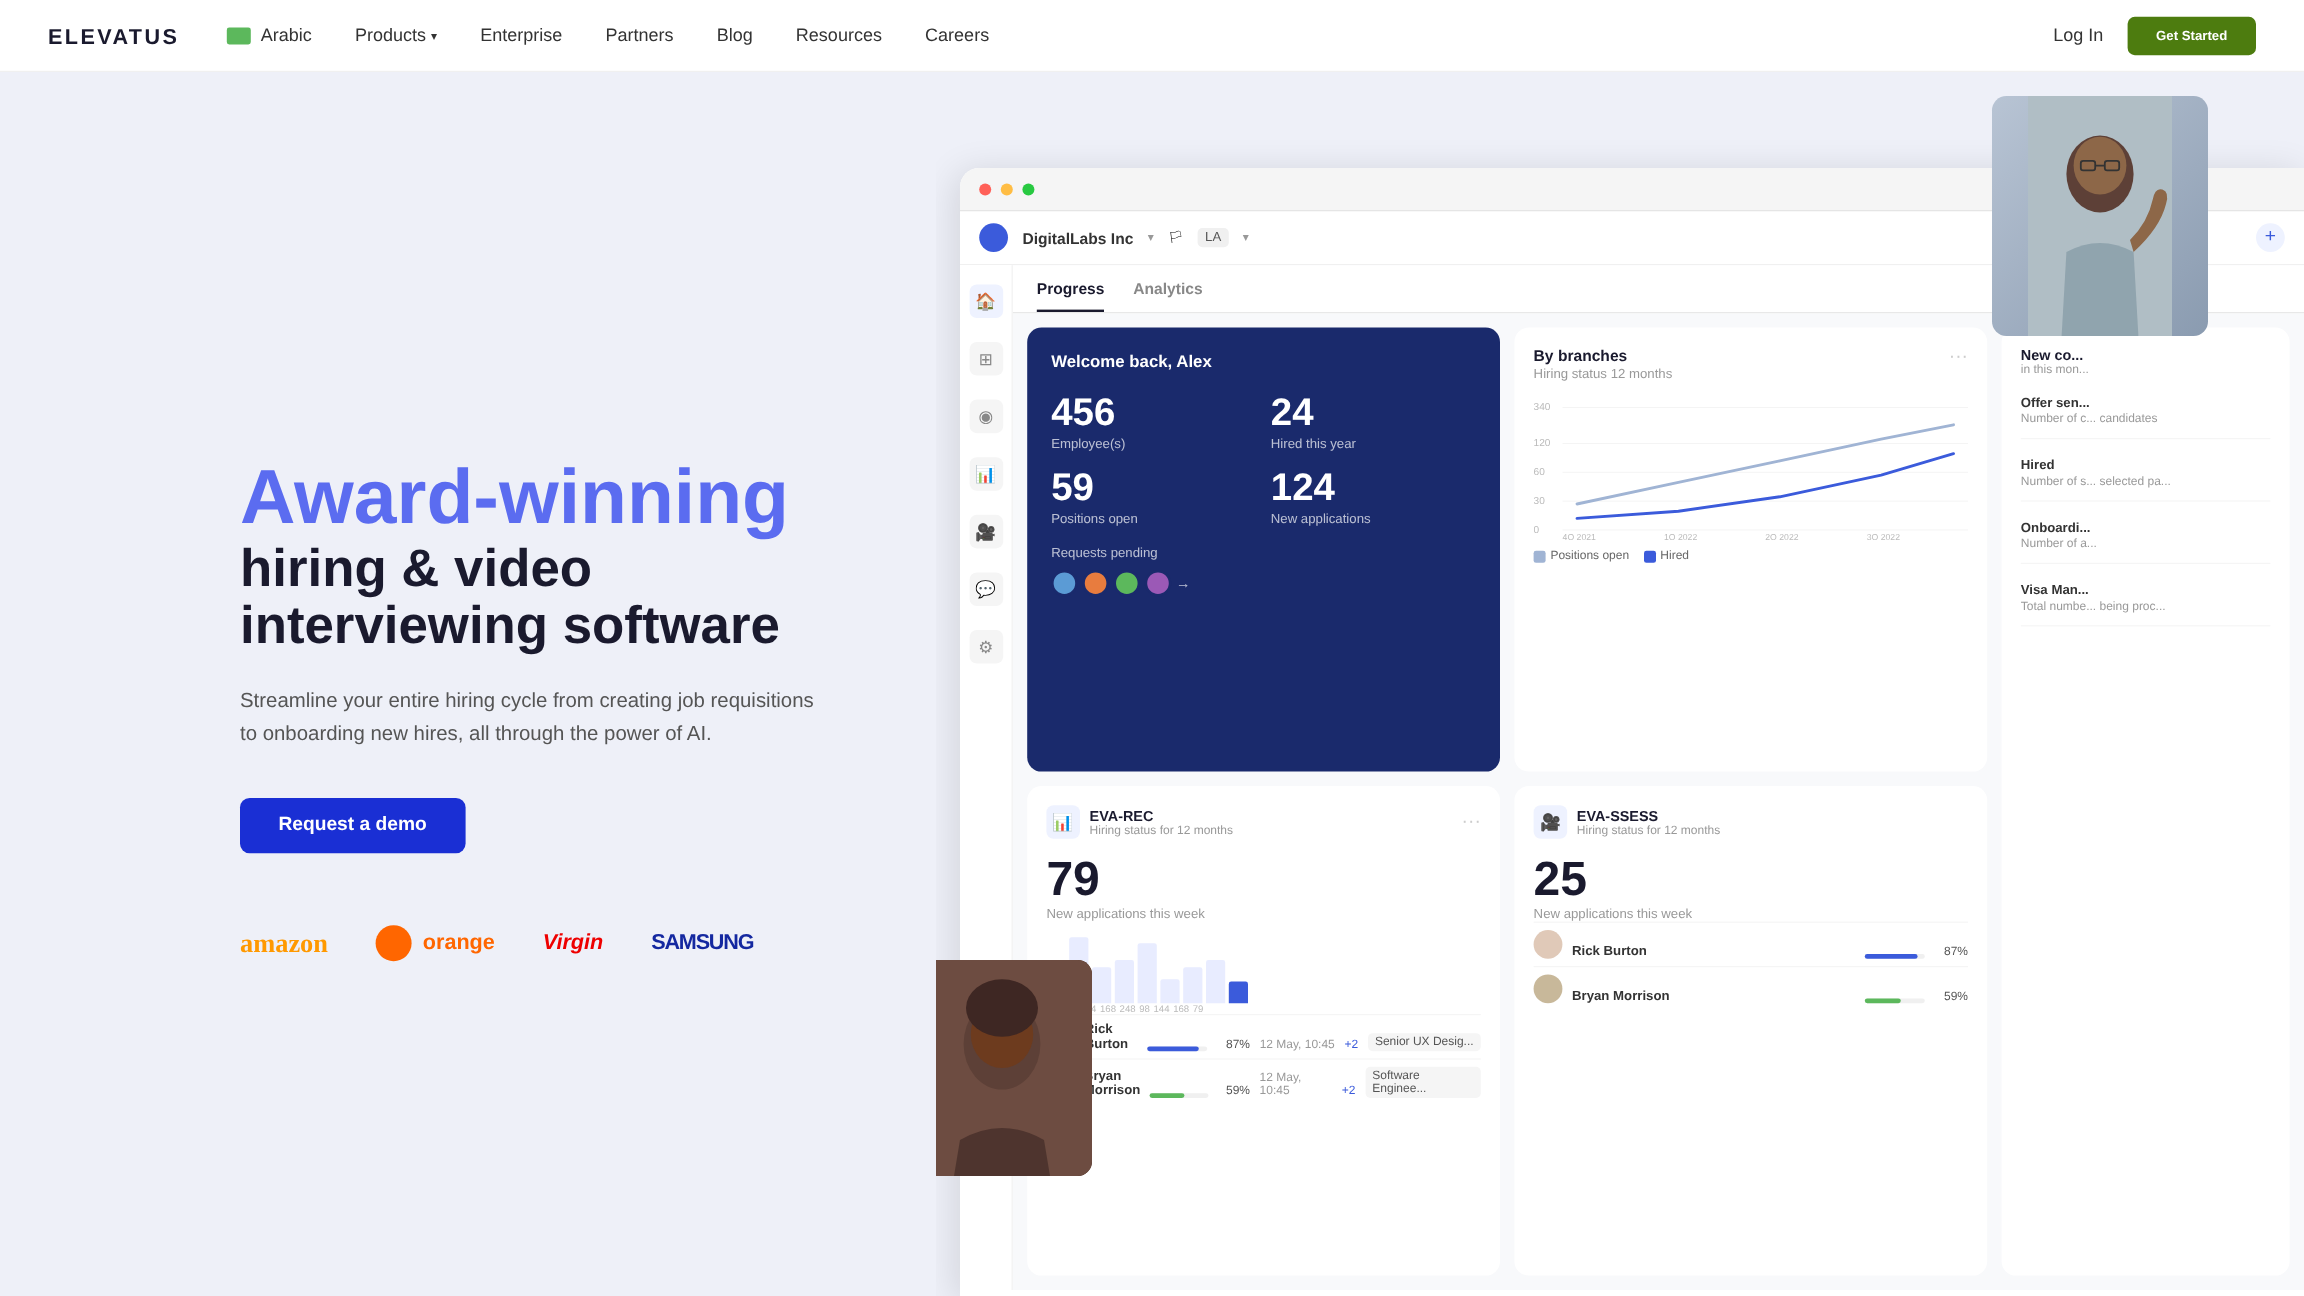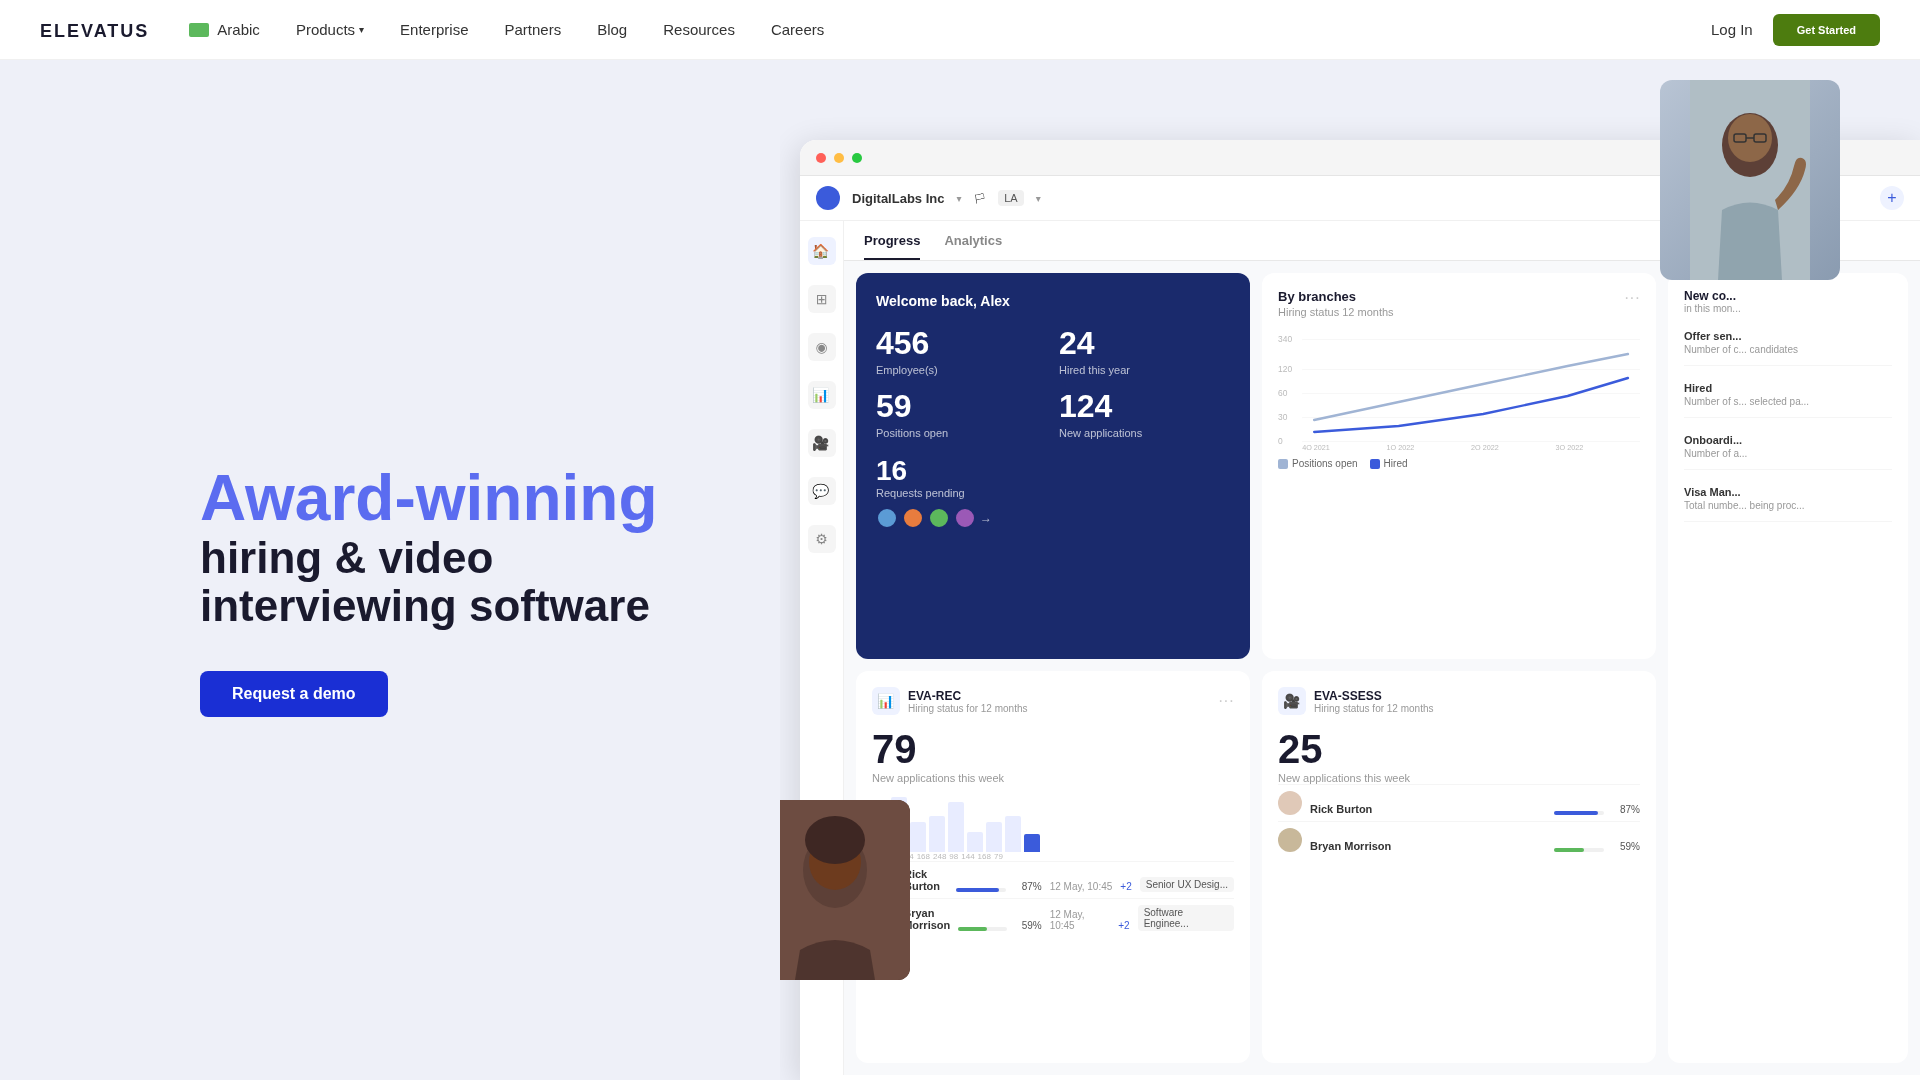--- a/index.html
+++ b/index.html
@@ -400,21 +400,31 @@
     <button class="btn-login">Log In</button>
     <button class="btn-get-started">Get Started</button>
   </div>
 </nav>
 
 <div class="hero">
 
   <div class="hero-left">
     <div class="hero-title-award">Award-winning</div>
     <div class="hero-title-main">hiring &amp; video interviewing software</div>
+    <p class="hero-subtitle">Streamline your entire hiring cycle from creating job requisitions to onboarding new hires, all through the power of AI.</p>
     <button class="btn-demo">Request a demo</button>
+    <div class="partner-logos">
+      <div class="partner-logo amazon">amazon</div>
+      <div class="partner-logo orange">
+        <div style="width:30px; height:30px; border-radius:50%; background:#ff6600; display:inline-block; vertical-align:middle; margin-right:4px;"></div>
+        <span>orange</span>
+      </div>
+      <div class="partner-logo virgin">Virgin</div>
+      <div class="partner-logo samsung">SAMSUNG</div>
+    </div>
   </div>
 
   <div class="hero-right">
 
     <div class="person-photo-top">
       <svg width="120" height="200" viewBox="0 0 120 200">
 
         <rect width="120" height="200" fill="#b0bec5"></rect>
 
         <ellipse cx="60" cy="65" rx="28" ry="32" fill="#5d4037"></ellipse>
@@ -498,21 +508,20 @@
                 <div class="stat-item">
                   <div class="stat-value">59</div>
                   <div class="stat-label">Positions open</div>
                 </div>
                 <div class="stat-item">
                   <div class="stat-value">124</div>
                   <div class="stat-label">New applications</div>
                 </div>
               </div>
               <div class="pending-section">
-                <div class="pending-value">16</div>
                 <div class="pending-label">Requests pending</div>
                 <div class="pending-avatars">
                   <div class="mini-avatar"></div>
                   <div class="mini-avatar"></div>
                   <div class="mini-avatar"></div>
                   <div class="mini-avatar"></div>
                   <span style="color: rgba(255,255,255,0.7); font-size:12px; cursor:pointer;">→</span>
                 </div>
               </div>
             </div>

